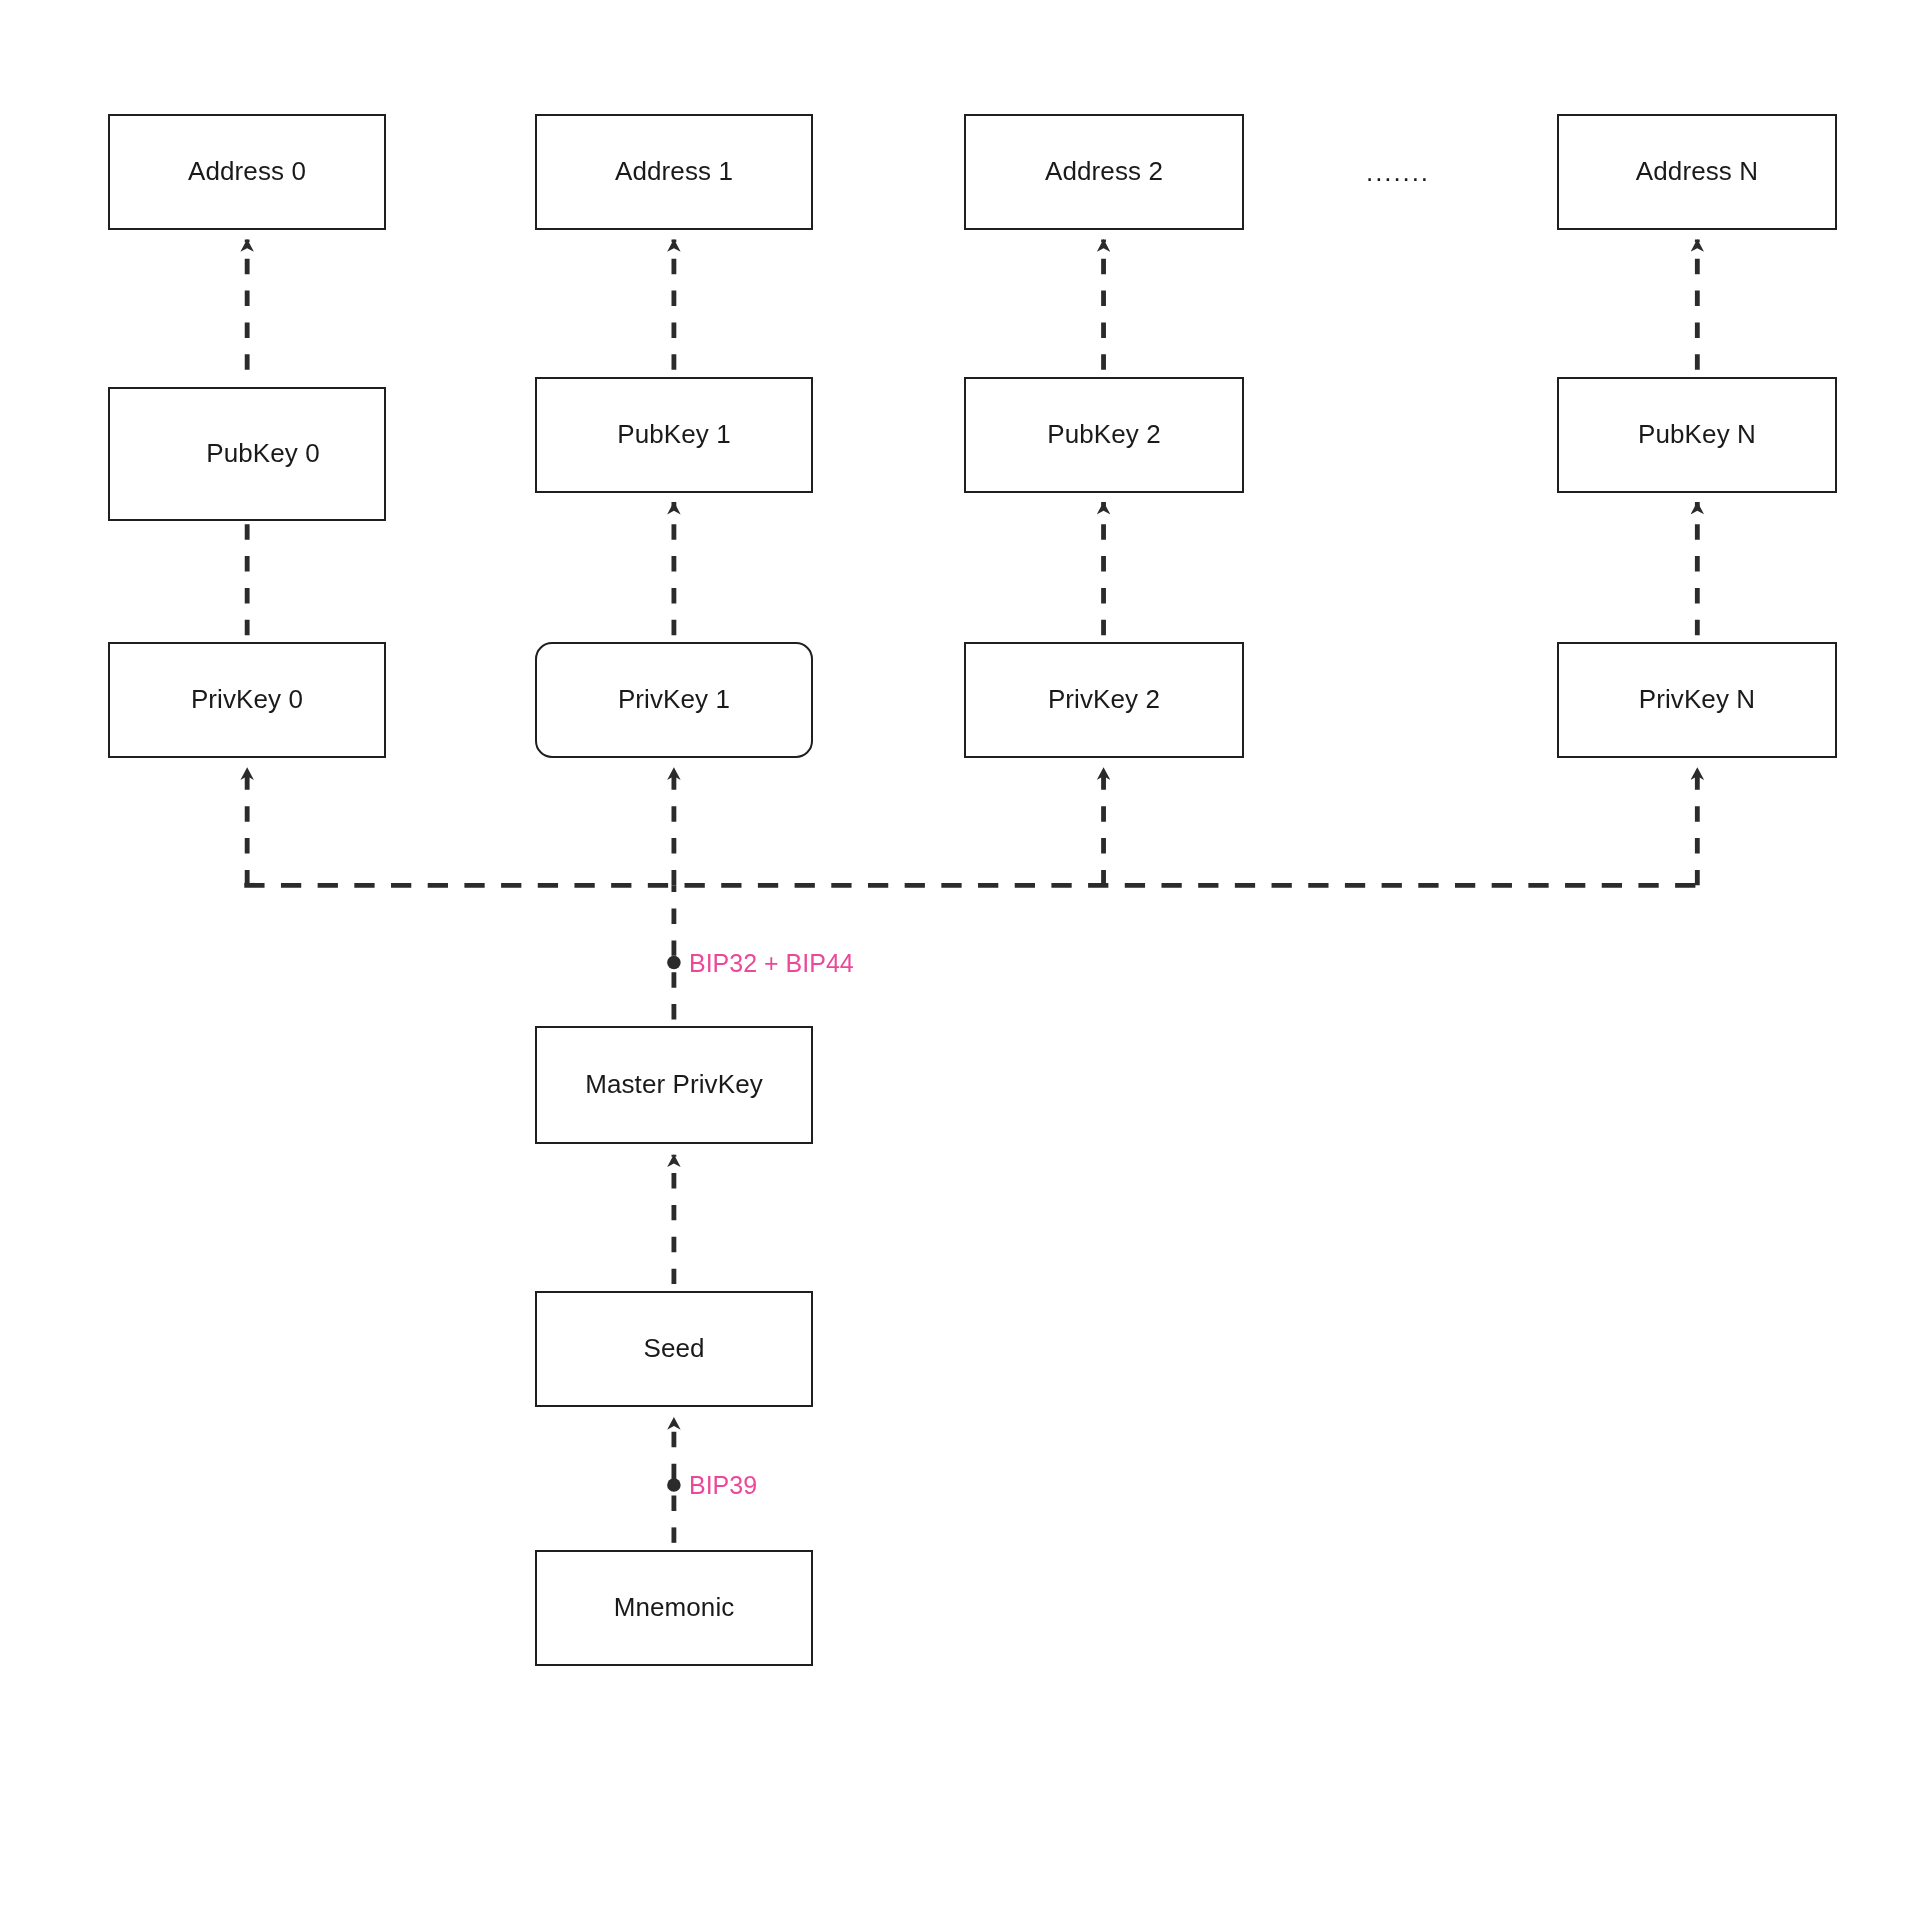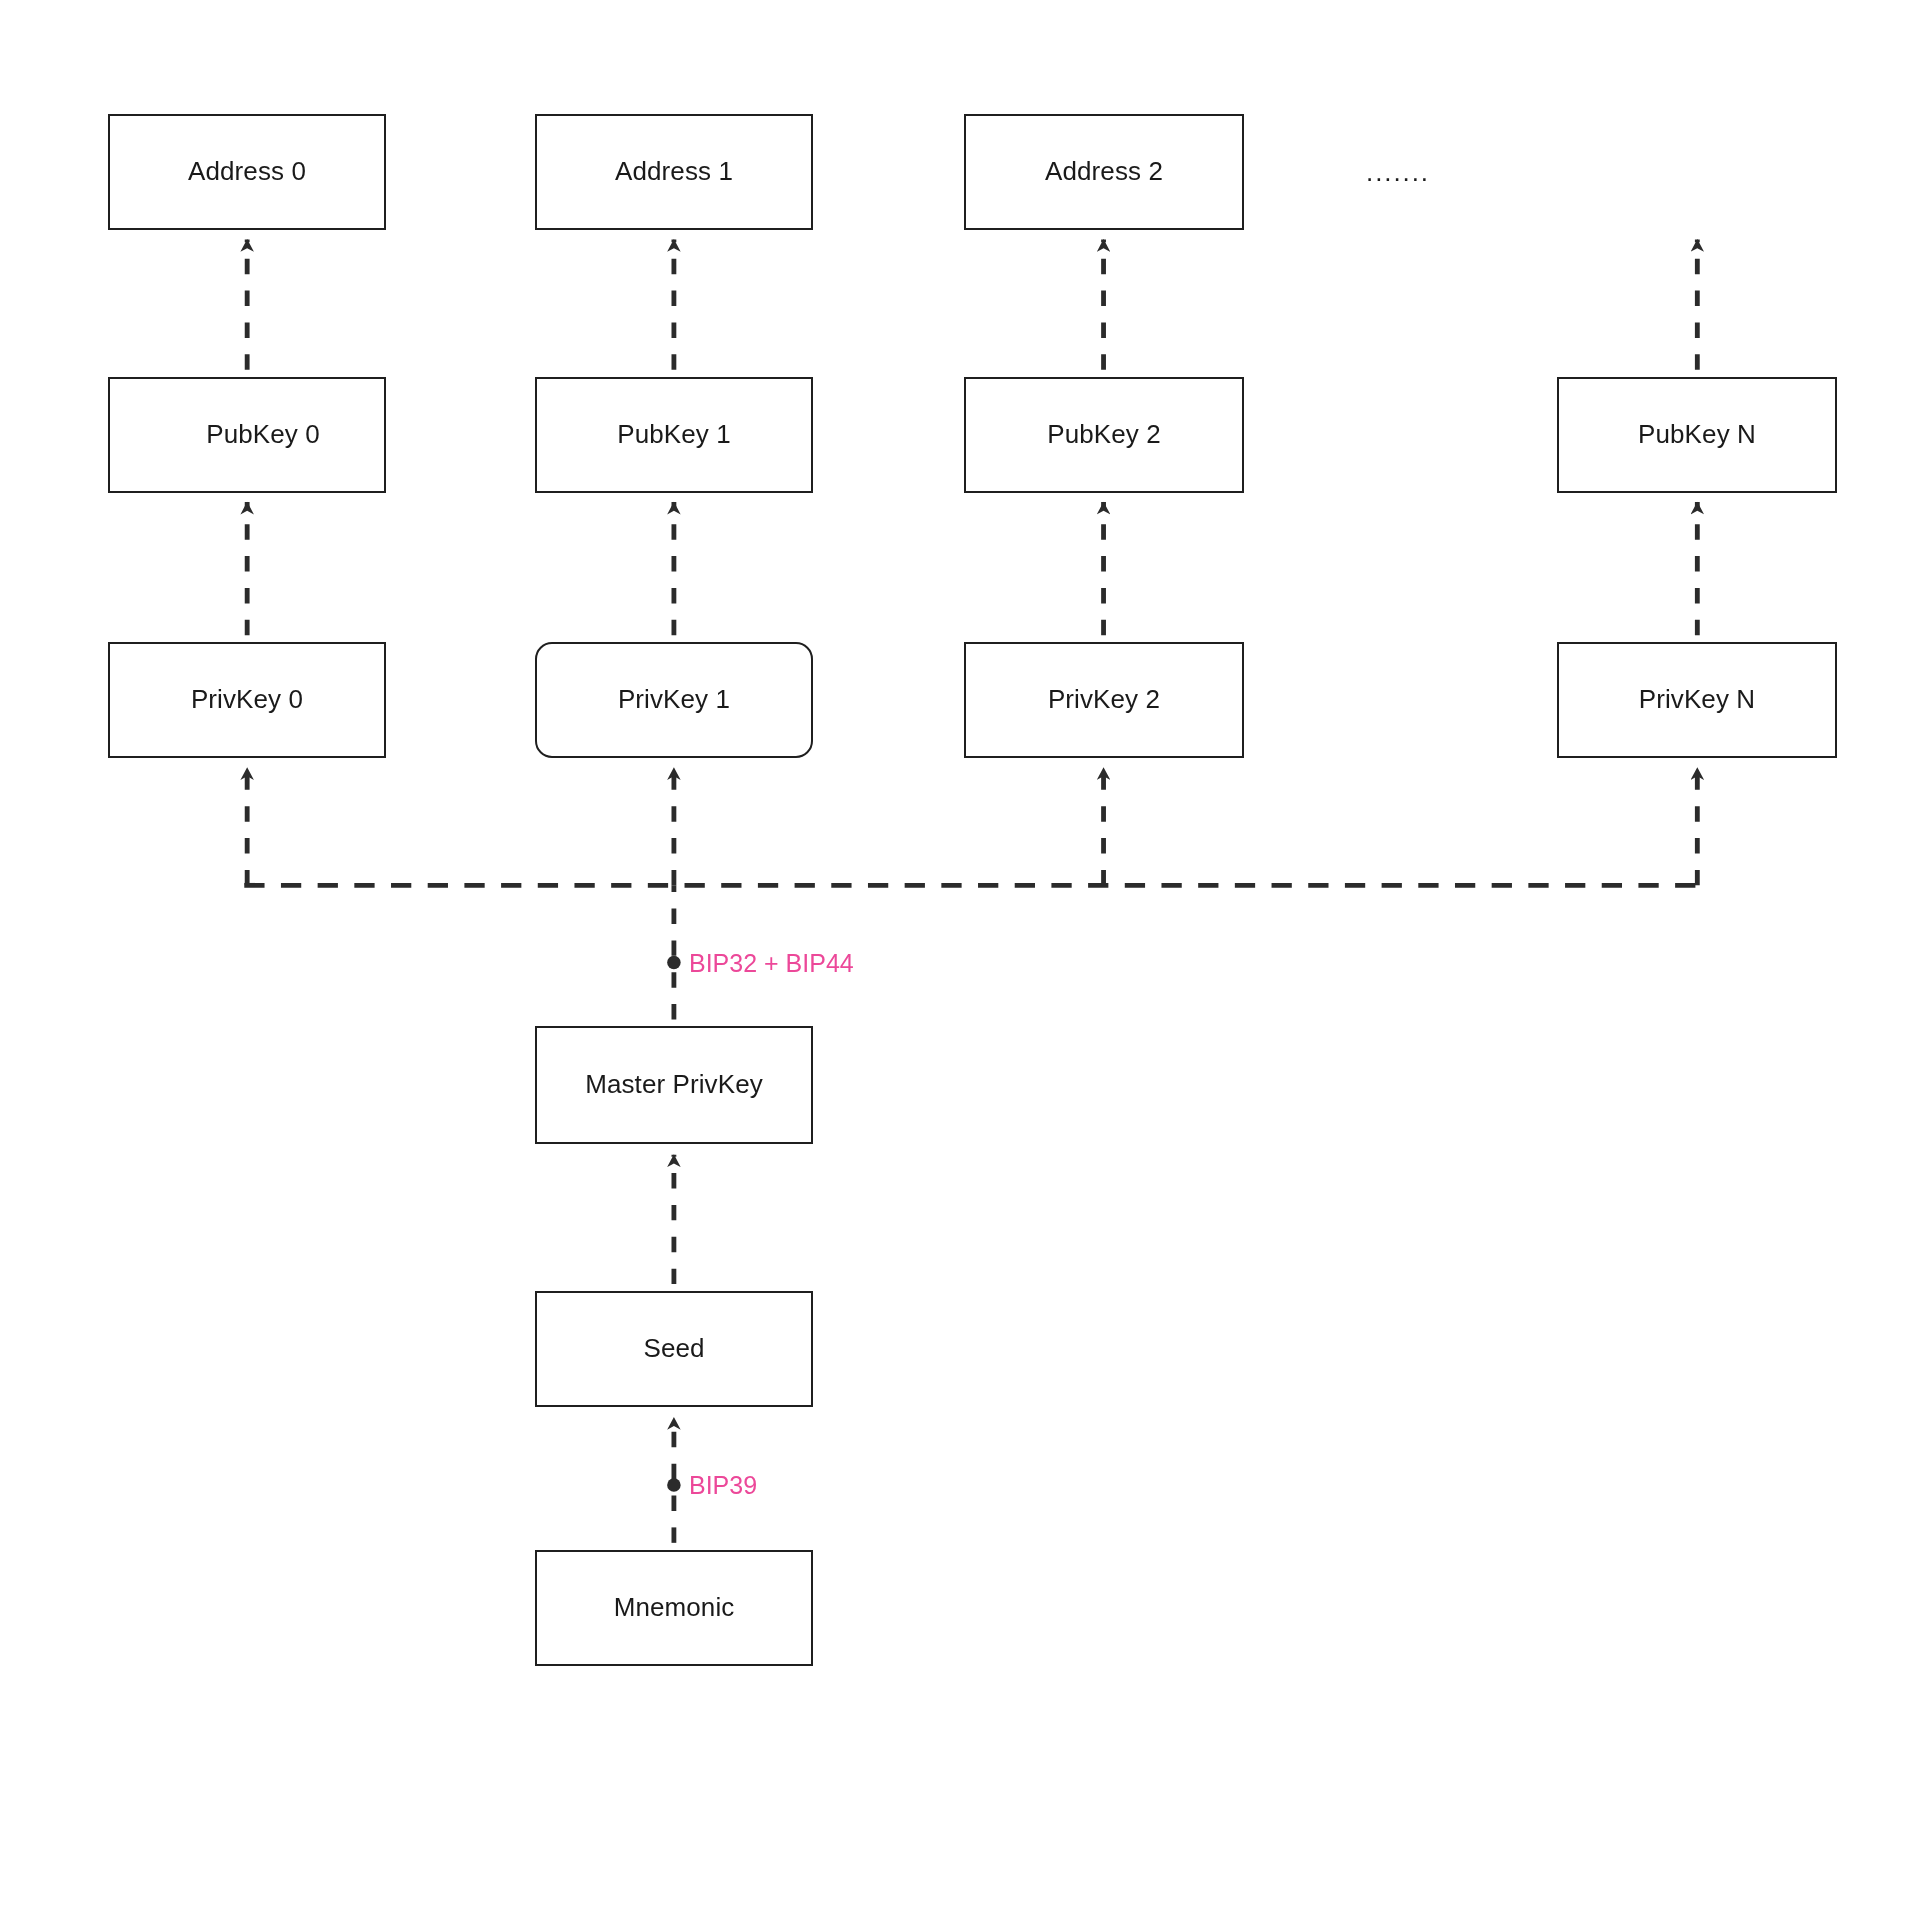--- a/index.html
+++ b/index.html
@@ -105,22 +105,25 @@
   <div class="node-box" style="left:108px; top:114px; width:278px; height:116px;">
     <span class="node-label">Address 0</span>
   </div>
   <div class="node-box" style="left:535px; top:114px; width:278px; height:116px;">
     <span class="node-label">Address 1</span>
   </div>
   <div class="node-box" style="left:964px; top:114px; width:280px; height:116px;">
     <span class="node-label">Address 2</span>
   </div>
   <div class="ellipsis-text" style="left:1398px; top:172px;">.......</div>
+  <div class="node-box" style="left:1557px; top:114px; width:280px; height:116px;">
+    <span class="node-label">Address N</span>
+  </div>
 
-  <div class="node-box" style="left:108px; top:377px; width:278px; height:116px;padding-left:32px;">
+  <div class="node-box" style="left:108px; top:387px; width:278px; height:134px;padding-left:32px;">
     <span class="node-label">PubKey 0</span>
   </div>
   <div class="node-box" style="left:535px; top:377px; width:278px; height:116px;">
     <span class="node-label">PubKey 1</span>
   </div>
   <div class="node-box" style="left:964px; top:377px; width:280px; height:116px;">
     <span class="node-label">PubKey 2</span>
   </div>
   <div class="node-box" style="left:1557px; top:377px; width:280px; height:116px;">
     <span class="node-label">PubKey N</span>

